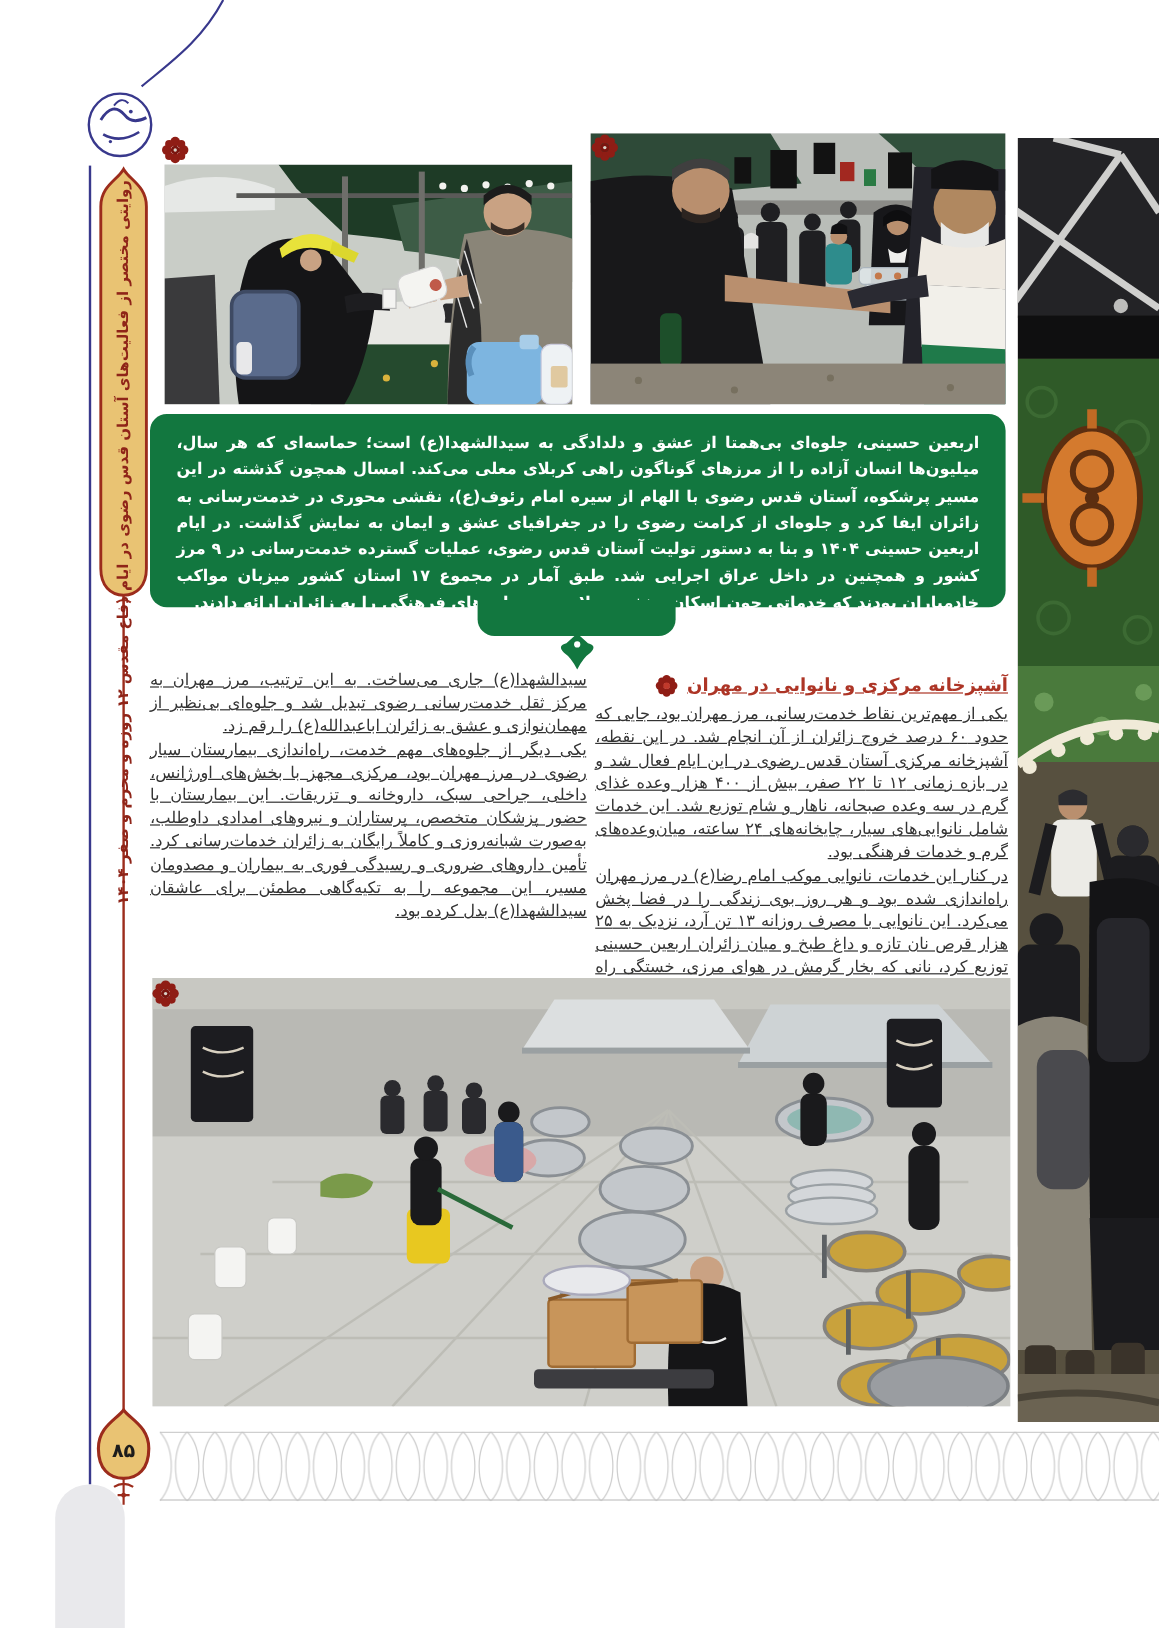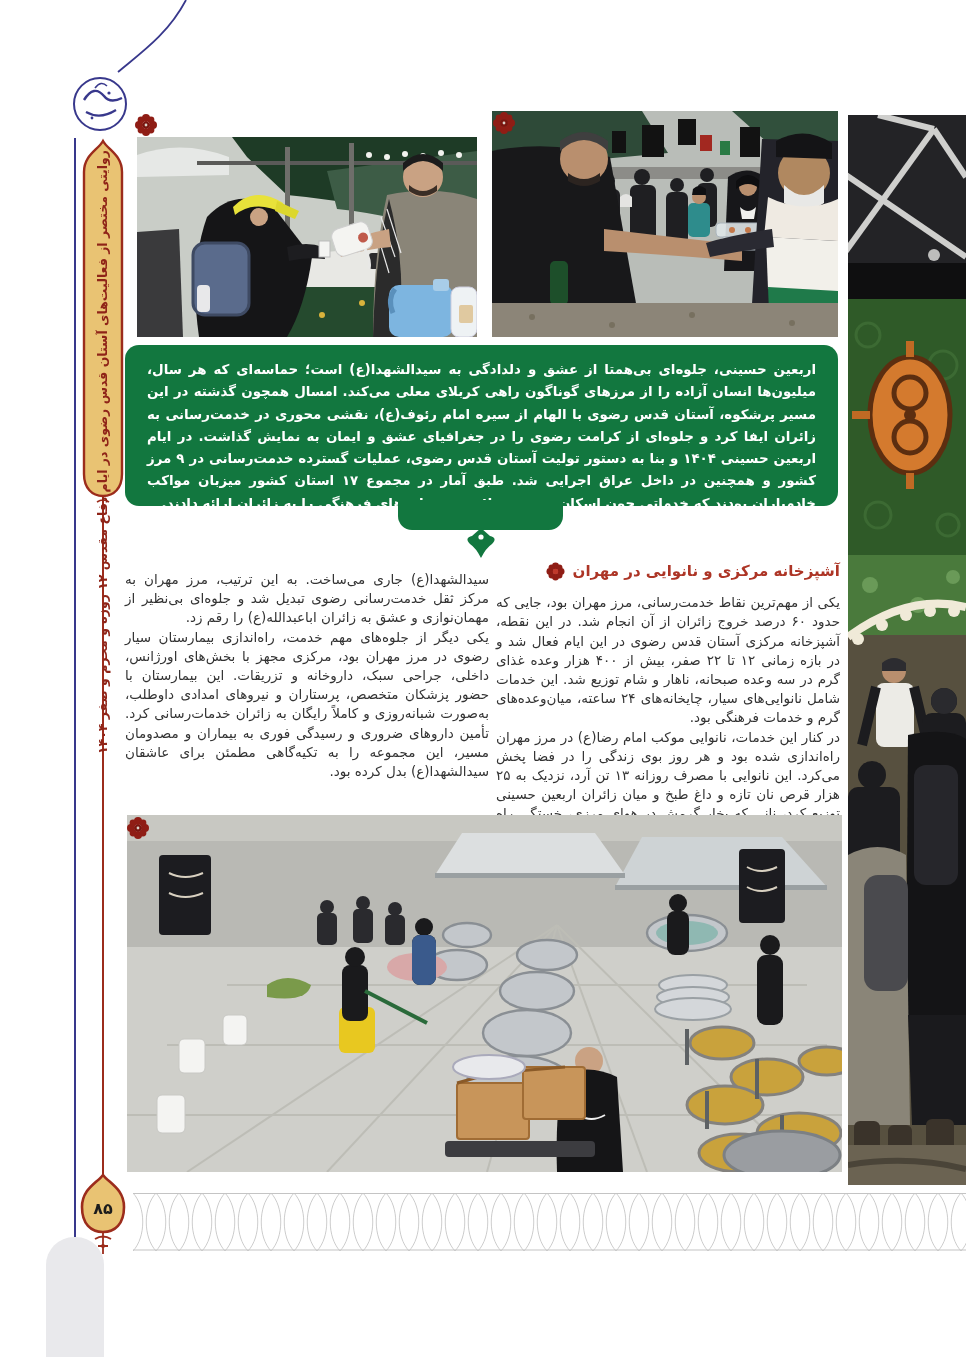--- a/index.html
+++ b/index.html
@@ -22,26 +22,26 @@
   .photo svg{display:block;}
   .corner-flower{width:24px;height:24px;}
   
   .leadbox{left:125px;top:345px;width:713px;height:161px;background:#12773f;border-radius:14px;
       color:#fff;box-sizing:border-box;padding:14px 22px 10px;}
   .leadbox p{margin:0;font-size:13.4px;line-height:22.3px;font-weight:bold;text-align:justify;}
   .lead-tab{left:398px;top:500px;width:165px;height:30px;background:#12773f;border-radius:0 0 14px 14px;}
   .lead-pendant{left:464px;top:528px;width:34px;height:32px;}
   
   .col{position:absolute;font-size:13.5px;line-height:19.2px;color:#333;text-align:justify;}
-  .col p{margin:12px 0 0 0;}
+  .col p{margin:0 0 0 0;text-decoration:underline;}
   .col p + p{margin-top:0;}
   .col-right{right:126px;top:558px;width:344px;}
   .col-left{right:477px;top:558px;width:364px;}
   .h-row{display:flex;align-items:center;gap:7px;margin:4px 0 5px;}
-  .h-row .htxt{color:#ad3526;font-weight:bold;font-size:15px;white-space:nowrap;}
+  .h-row .htxt{color:#ad3526;font-weight:bold;font-size:15px;white-space:nowrap;text-decoration:underline;}
   .h-flower{width:21px;height:19px;flex:0 0 auto;}
   
   .arch-band{left:133px;top:1193px;width:833px;height:58px;}
 </style>
 </head>
 <body>
 
 <div class="page">
 
   <svg class="abs" style="left:0;top:0" width="220" height="150" viewBox="0 0 220 150">

